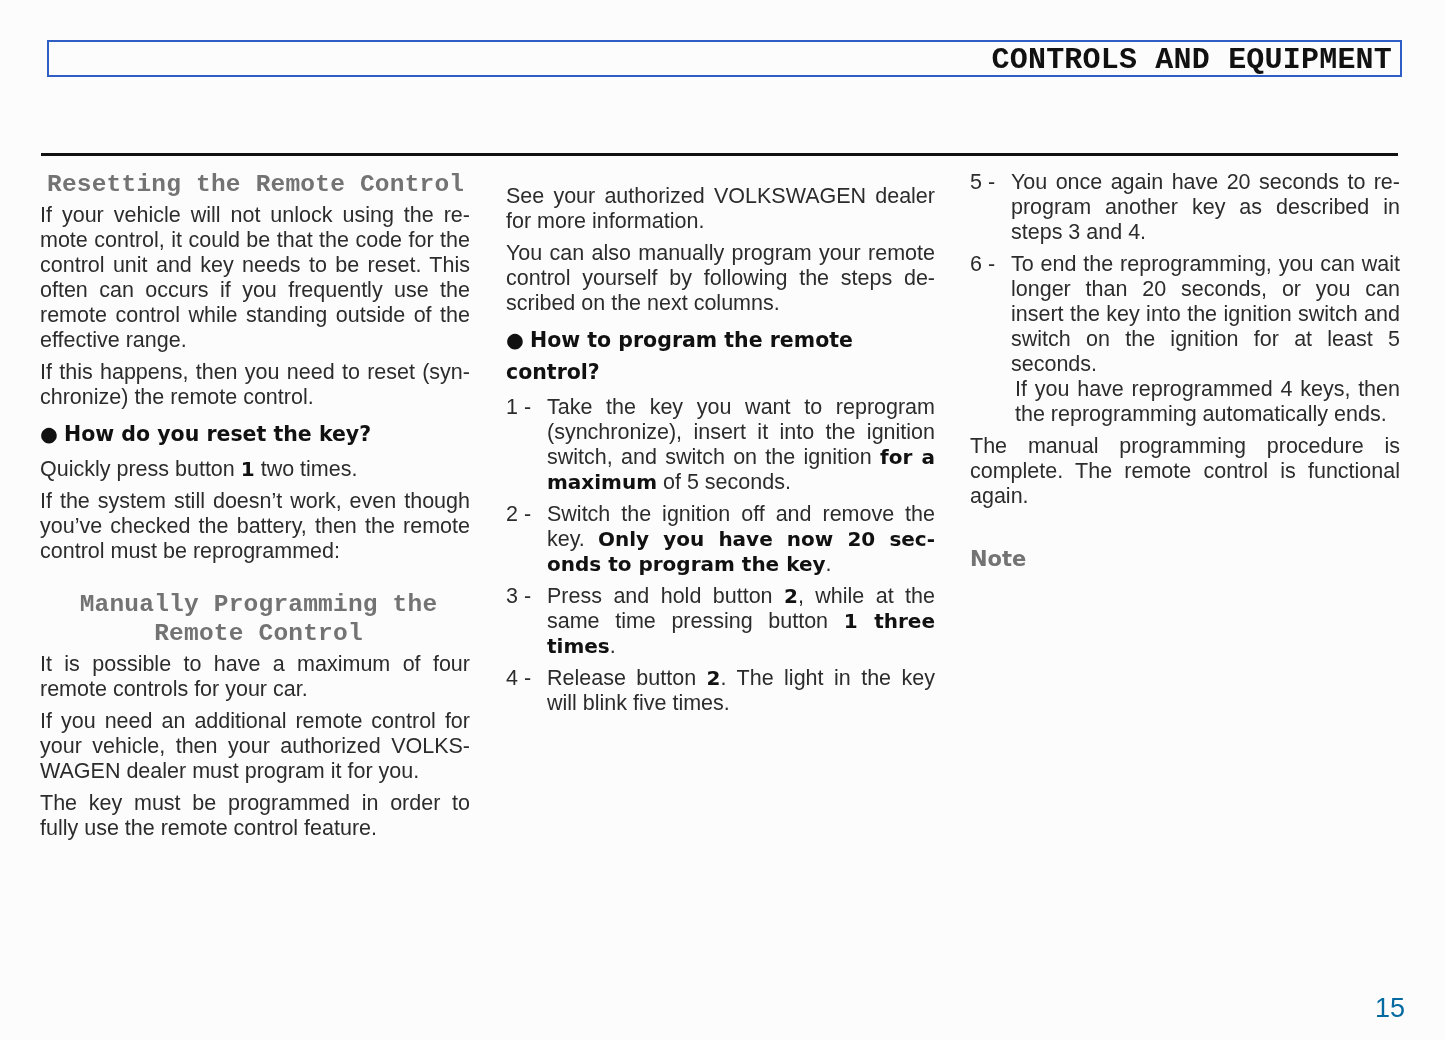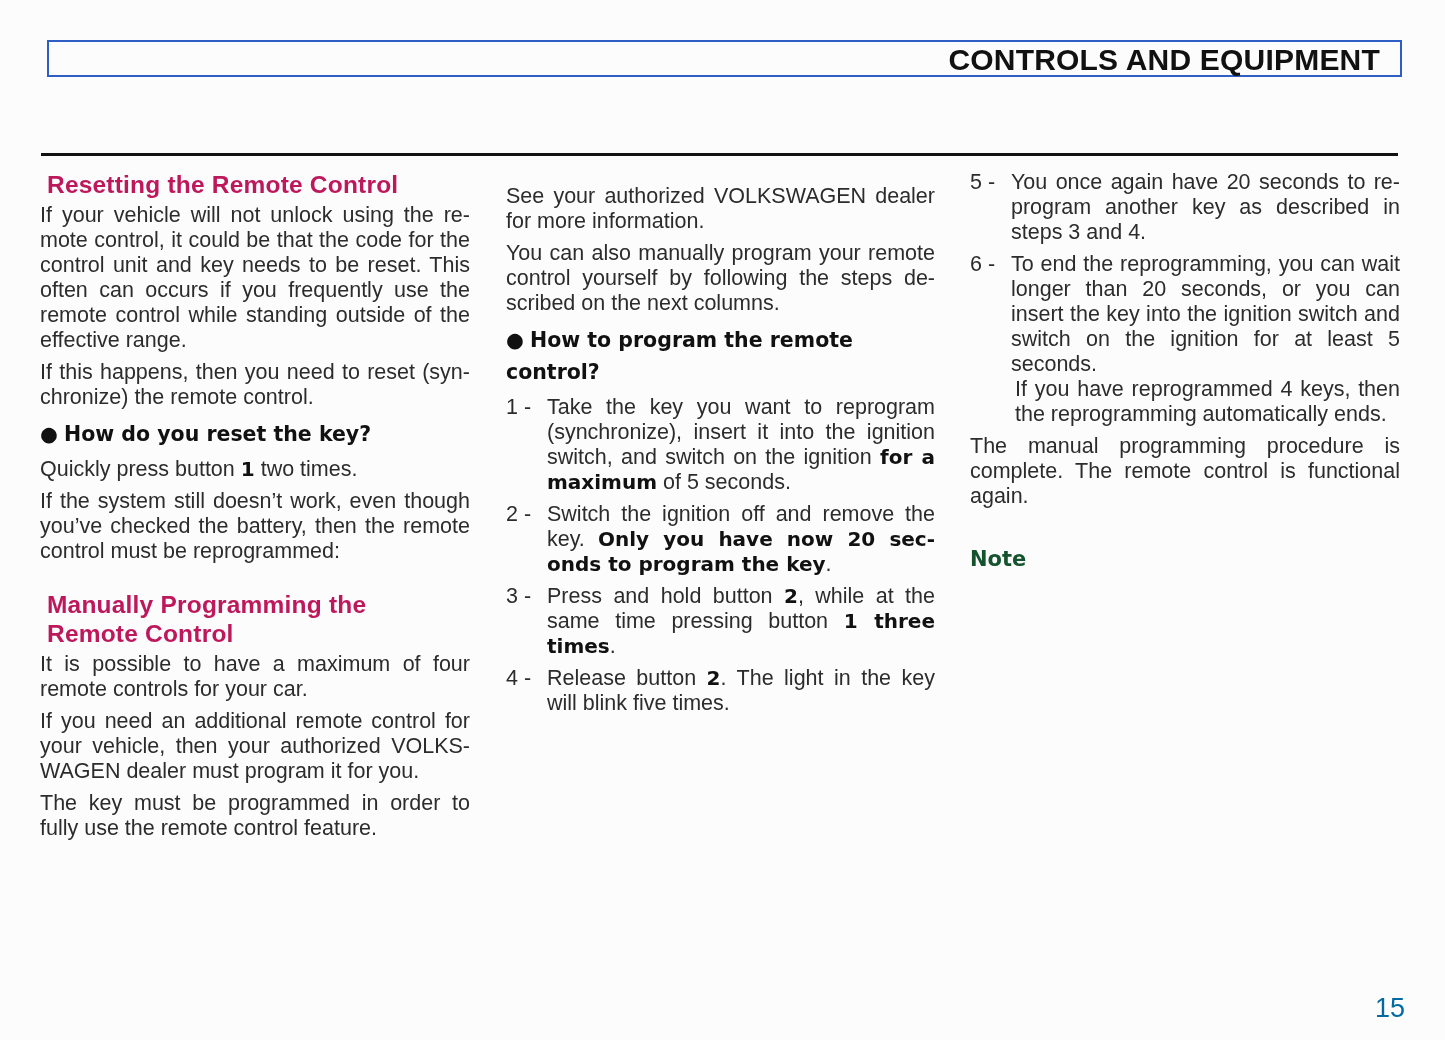--- a/index.html
+++ b/index.html
@@ -6,74 +6,74 @@
   body {
     width: 1445px; height: 1040px; position: relative; overflow: hidden;
     background: #fcfcfc; color: #2a2a2a;
     font-family: "Liberation Sans", sans-serif;
   }
   .header-box {
     position: absolute; left: 47px; top: 40px; width: 1355px; height: 37px;
     border: 2px solid #2f5fc4; box-sizing: border-box;
   }
   .header-title {
-    position: absolute; right: 20px; top: 1px;
-    font-family: Liberation Sans, sans-serif; font-weight: bold;
+    position: absolute; right: 8px; top: 1px;
+    font-family: Liberation Mono, monospace; font-weight: bold;
     font-size: 30px; color: #111; letter-spacing: 0.2px; line-height: 34px;
   }
   .rule {
     position: absolute; left: 41px; top: 153px; width: 1357px; height: 3px;
     background: #111;
   }
   .col {
     position: absolute; top: 170px; font-size: 21.5px; line-height: 25px;
     color: #2c2c2c; font-family: "Liberation Sans", sans-serif;
   }
   .col1 { left: 40px; width: 430px; }
   .col2 { left: 506px; width: 429px; margin-top: 14px; }
   .col3 { left: 970px; width: 430px; }
   .h-blue {
-    color: #be185d; font-weight: bold; font-size: 24.5px; line-height: 29px;
-    font-family: Liberation Sans, sans-serif; margin: 0 0 4px 7px; letter-spacing: 0.2px;
+    color: #737373; font-weight: bold; font-size: 24.5px; line-height: 29px;
+    font-family: Liberation Mono, monospace; margin: 0 0 4px 7px; letter-spacing: 0.2px;
   }
   p { margin: 0 0 7px 0; text-align: justify; }
   .bullet-h {
     font-family: "DejaVu Sans", sans-serif; font-weight: bold; font-size: 20.5px;
     line-height: 32px; color: #111; margin: 8px 0 7px 0;
   }
   .bullet-h .dot { display: inline-block; width: 24px; }
   .step { display: flex; margin: 0 0 7px 0; }
   .step .num { width: 41px; flex: none; }
   .step .body { flex: 1; text-align: justify; }
   b { color: #111; }
   .bb { font-family: "DejaVu Sans", sans-serif; font-weight: bold; font-size: 20px; }
   .note-h {
     font-family: "DejaVu Sans", sans-serif; font-weight: bold; font-size: 21px;
-    color: #14532d; margin: 38px 0 8px 0;
+    color: #737373; margin: 38px 0 8px 0;
   }
   .page-num {
     position: absolute; right: 40px; top: 993px; font-size: 27px; color: #0369a1;
   }
 </style>
 </head>
 <body>
 
 <div class="header-box">
   <div class="header-title">CONTROLS AND EQUIPMENT</div>
 </div>
 <div class="rule"></div>
 
 <div class="col col1">
   <div class="h-blue">Resetting the Remote Control</div>
   <p>If your vehicle will not unlock using the re-mote control, it could be that the code for the control unit and key needs to be reset. This often can occurs if you frequently use the remote control while standing outside of the effective range.</p>
   <p>If this happens, then you need to reset (syn-chronize) the remote control.</p>
   <div class="bullet-h"><span class="dot">●</span><span>How do you reset the key?</span></div>
   <p><span>Quickly press button </span><b class="bb">1</b><span> two times.</span></p>
   <p>If the system still doesn’t work, even though you’ve checked the battery, then the remote control must be reprogrammed:</p>
-  <div class="h-blue" style="margin-top:26px;">
+  <div class="h-blue" style="margin-top:26px;text-align:center;">
     <div>Manually Programming the</div>
     <div>Remote Control</div>
   </div>
   <p>It is possible to have a maximum of four remote controls for your car.</p>
   <p>If you need an additional remote control for your vehicle, then your authorized VOLKS-WAGEN dealer must program it for you.</p>
   <p>The key must be programmed in order to fully use the remote control feature.</p>
 </div>
 
 <div class="col col2">
   <p>See your authorized VOLKSWAGEN dealer for more information.</p>

